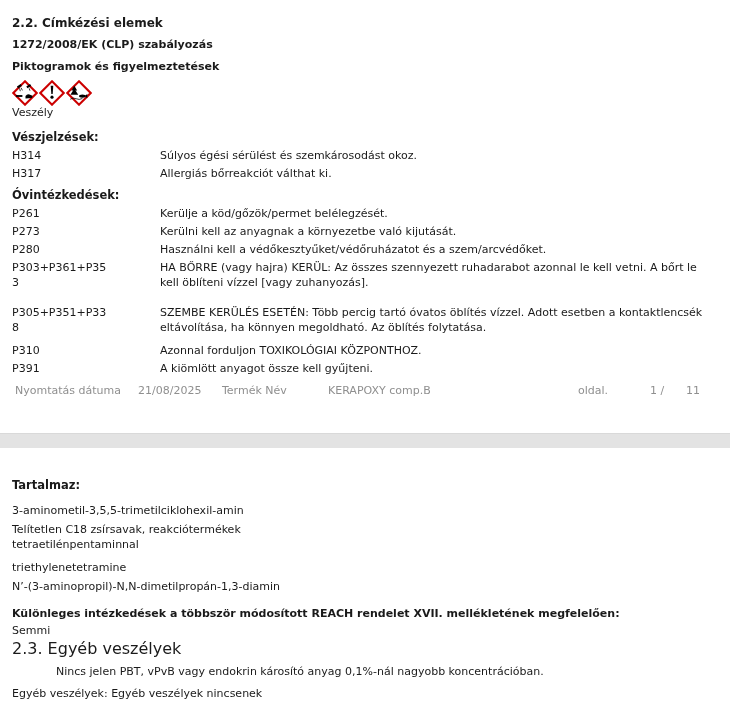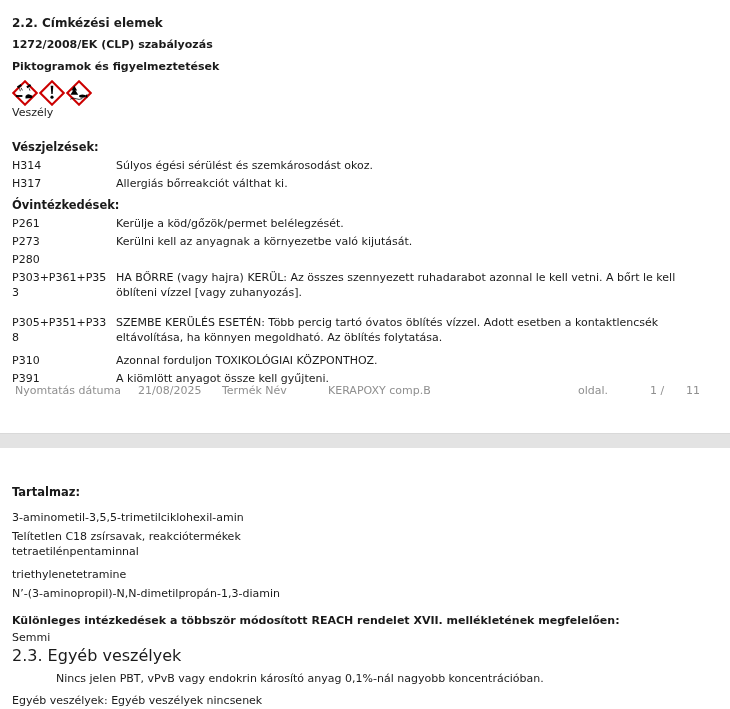--- a/index.html
+++ b/index.html
@@ -11,23 +11,23 @@
     font-size: 11px;
     color: #1a1a1a;
     overflow: hidden;
   }
   .page1 { position: relative; height: 433px; padding: 16px 12px 0 12px; }
   .h-title { font-weight: bold; font-size: 12px; line-height: 14px; }
   .h-bold  { font-weight: bold; font-size: 11px; line-height: 14px; margin-top: 8px; }
   .picto-row { margin-top: 6px; display: flex; gap: 1px; height: 26px; align-items: center; }
   .picto { width: 26px; height: 26px; display: block; }
   .signal { line-height: 14px; margin-top: 0; color: #222222; }
-  .sec-head { font-weight: bold; font-size: 11.5px; line-height: 15px; margin-top: 20px; }
+  .sec-head { font-weight: bold; font-size: 11.5px; line-height: 15px; margin-top: 10px; }
   .stmts { margin-top: 3px; }
-  .stmt { display: flex; margin-bottom: 3px; }
+  .stmt { display: flex; margin-bottom: 3px; gap: 44px; }
   .stmt .code { flex: 0 0 104px; padding-right: 6px; word-break: break-all; line-height: 15px; }
   .stmt .text { width: 596px; line-height: 15px; }
   .footer { position: absolute; left: 0; top: 384px; width: 730px; height: 16px;
             color: #8f8f8f; font-size: 11px; }
   .footer span { position: absolute; top: 0; white-space: nowrap; }
   .f-print-label { left: 15px; }  .f-print-date { left: 138px; }
   .f-prod-label  { left: 222px; } .f-prod-name  { left: 328px; }
   .f-page-label  { left: 578px; } .f-page-cur   { left: 650px; } .f-page-tot { left: 686px; }
   .page-gap { height: 15px; background: #e3e3e3; border-top: 1px solid #d9d9d9; }
   .page2 { padding: 30px 12px 0 12px; }
@@ -107,20 +107,21 @@
       <div class="stmt">
         <span class="code">P261</span>
         <span class="text">Kerülje a köd/gőzök/permet belélegzését.</span>
       </div>
       <div class="stmt">
         <span class="code">P273</span>
         <span class="text">Kerülni kell az anyagnak a környezetbe való kijutását.</span>
       </div>
       <div class="stmt">
         <span class="code">P280</span>
+        <span class="text">Használni kell a védőkesztyűket/védőruházatot és a szem/arcvédőket.</span>
       </div>
       <div class="stmt" style="margin-bottom:15px">
         <span class="code">P303+P361+P353</span>
         <span class="text">HA BŐRRE (vagy hajra) KERÜL: Az összes szennyezett ruhadarabot azonnal le kell vetni. A bőrt le kell öblíteni vízzel [vagy zuhanyozás].</span>
       </div>
       <div class="stmt" style="margin-bottom:8px">
         <span class="code">P305+P351+P338</span>
         <span class="text">SZEMBE KERÜLÉS ESETÉN: Több percig tartó óvatos öblítés vízzel. Adott esetben a kontaktlencsék eltávolítása, ha könnyen megoldható. Az öblítés folytatása.</span>
       </div>
       <div class="stmt">
@@ -141,21 +142,21 @@
       <span class="f-page-label">oldal.</span>
       <span class="f-page-cur">1 /</span>
       <span class="f-page-tot">11</span>
     </div>
   </section>
 
   <div class="page-gap"></div>
 
   <section class="page2">
 
-    <div class="sec-head" style="margin-top:7px">Tartalmaz:</div>
+    <div class="sec-head" style="margin-top:0">Tartalmaz:</div>
 
     <div class="substances">
       <div class="substance">3-aminometil-3,5,5-trimetilciklohexil-amin</div>
       <div class="substance">Telítetlen C18 zsírsavak, reakciótermékek tetraetilénpentaminnal</div>
       <div class="substance" style="margin-top:8px">triethylenetetramine</div>
       <div class="substance">N’-(3-aminopropil)-N,N-dimetilpropán-1,3-diamin</div>
     </div>
 
     <div class="reach-head">Különleges intézkedések a többször módosított REACH rendelet XVII. mellékletének megfelelően:</div>
     <div class="plain">Semmi</div>

